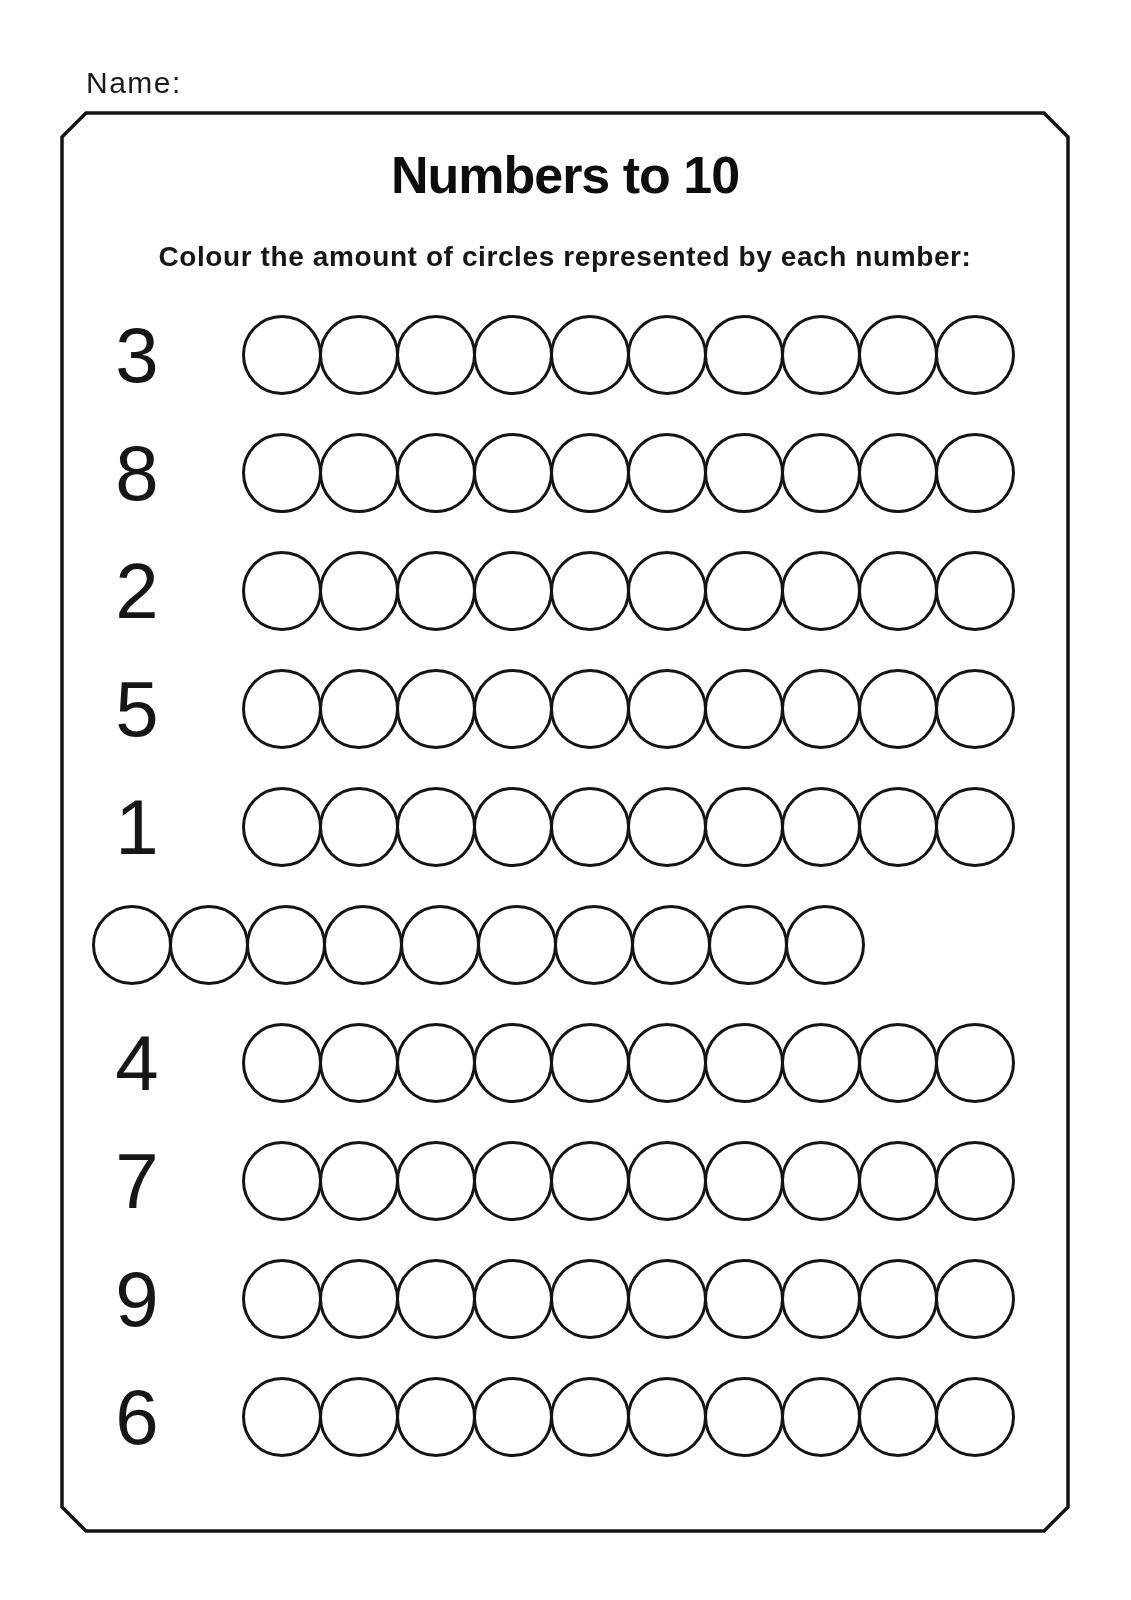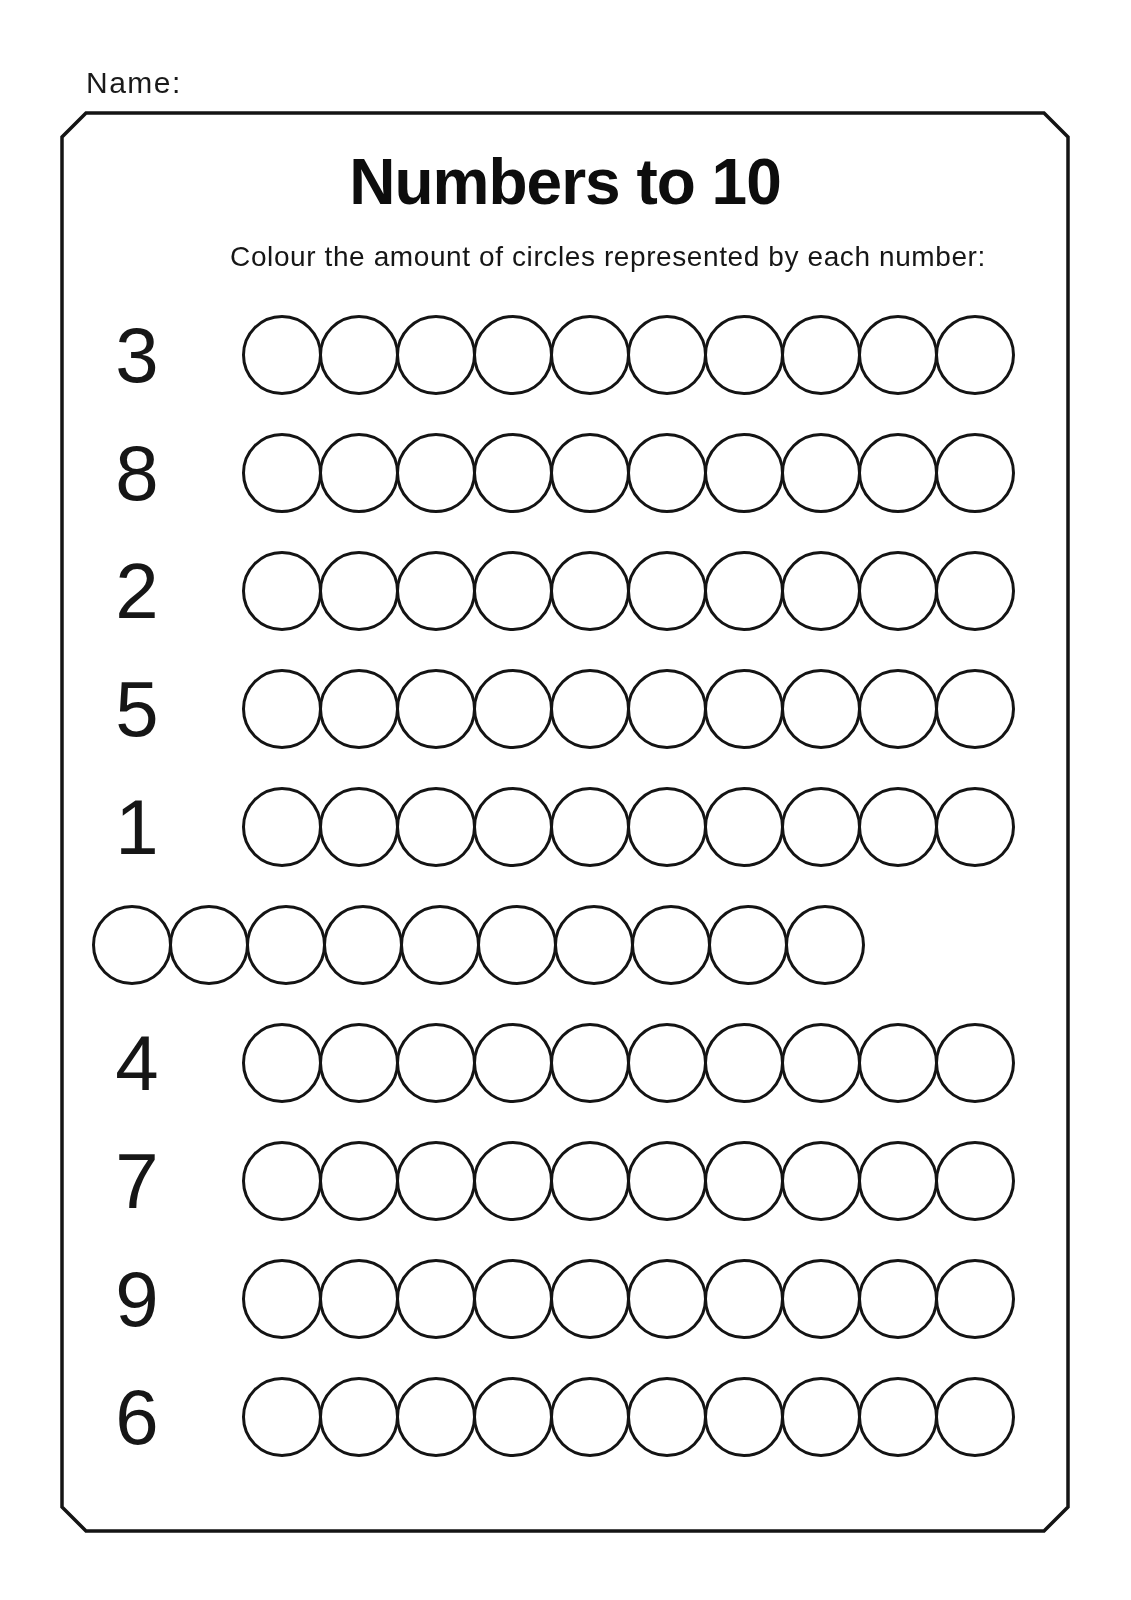--- a/index.html
+++ b/index.html
@@ -39,37 +39,36 @@
     width: 1006px;
     height: 1418px;
   }
   .title {
     position: absolute;
     top: 32px;
     left: 0;
     width: 100%;
     margin: 0;
     text-align: center;
-    font-size: 64px;
+    font-size: 52px;
     font-weight: 800;
     letter-spacing: -1px;
     color: #0d0d0d;
   }
   .instruction {
     position: absolute;
     top: 128px;
     left: 0;
     width: 100%;
     margin: 0;
     text-align: center;
     font-size: 28px;
-    font-weight: 400;
+    font-weight: 700;
     letter-spacing: 0.6px;
     color: #161616;
-    padding-left: 43px;
   }
   .rows {
     position: absolute;
     top: 183px;
     left: 0;
     width: 100%;
   }
   .row {
     display: flex;
     align-items: center;

